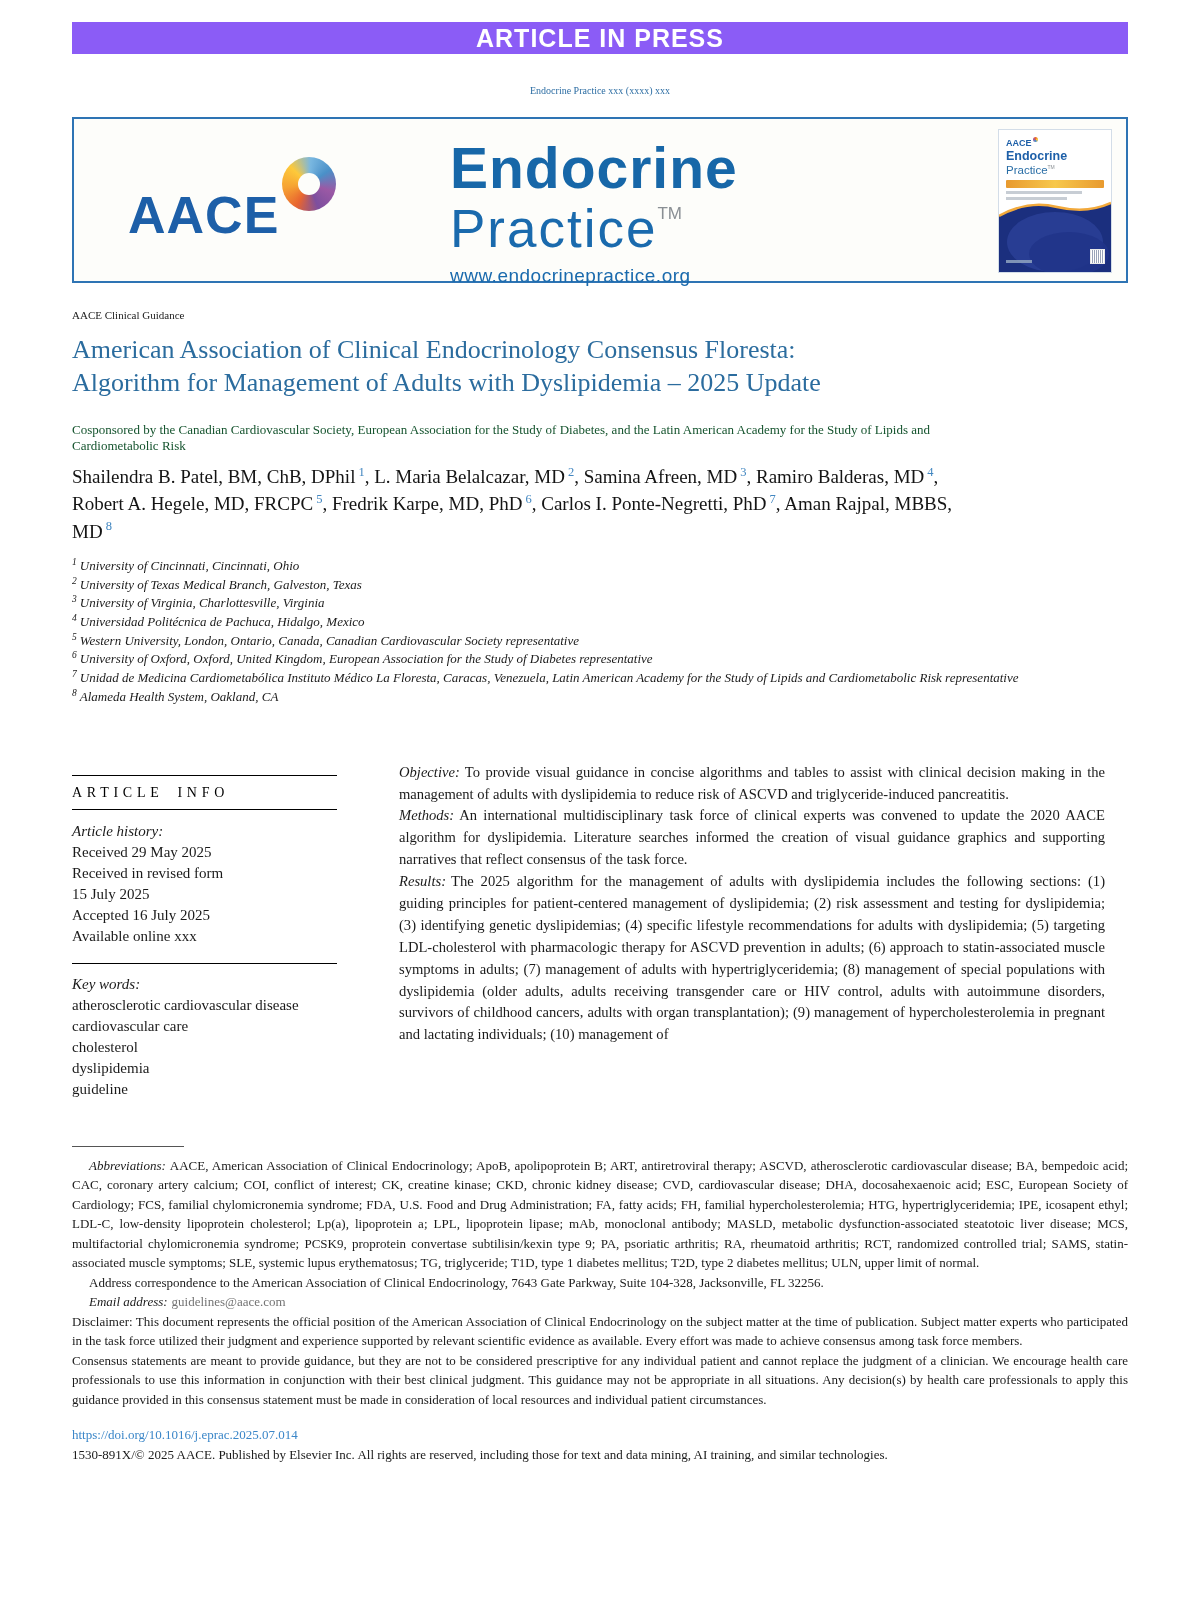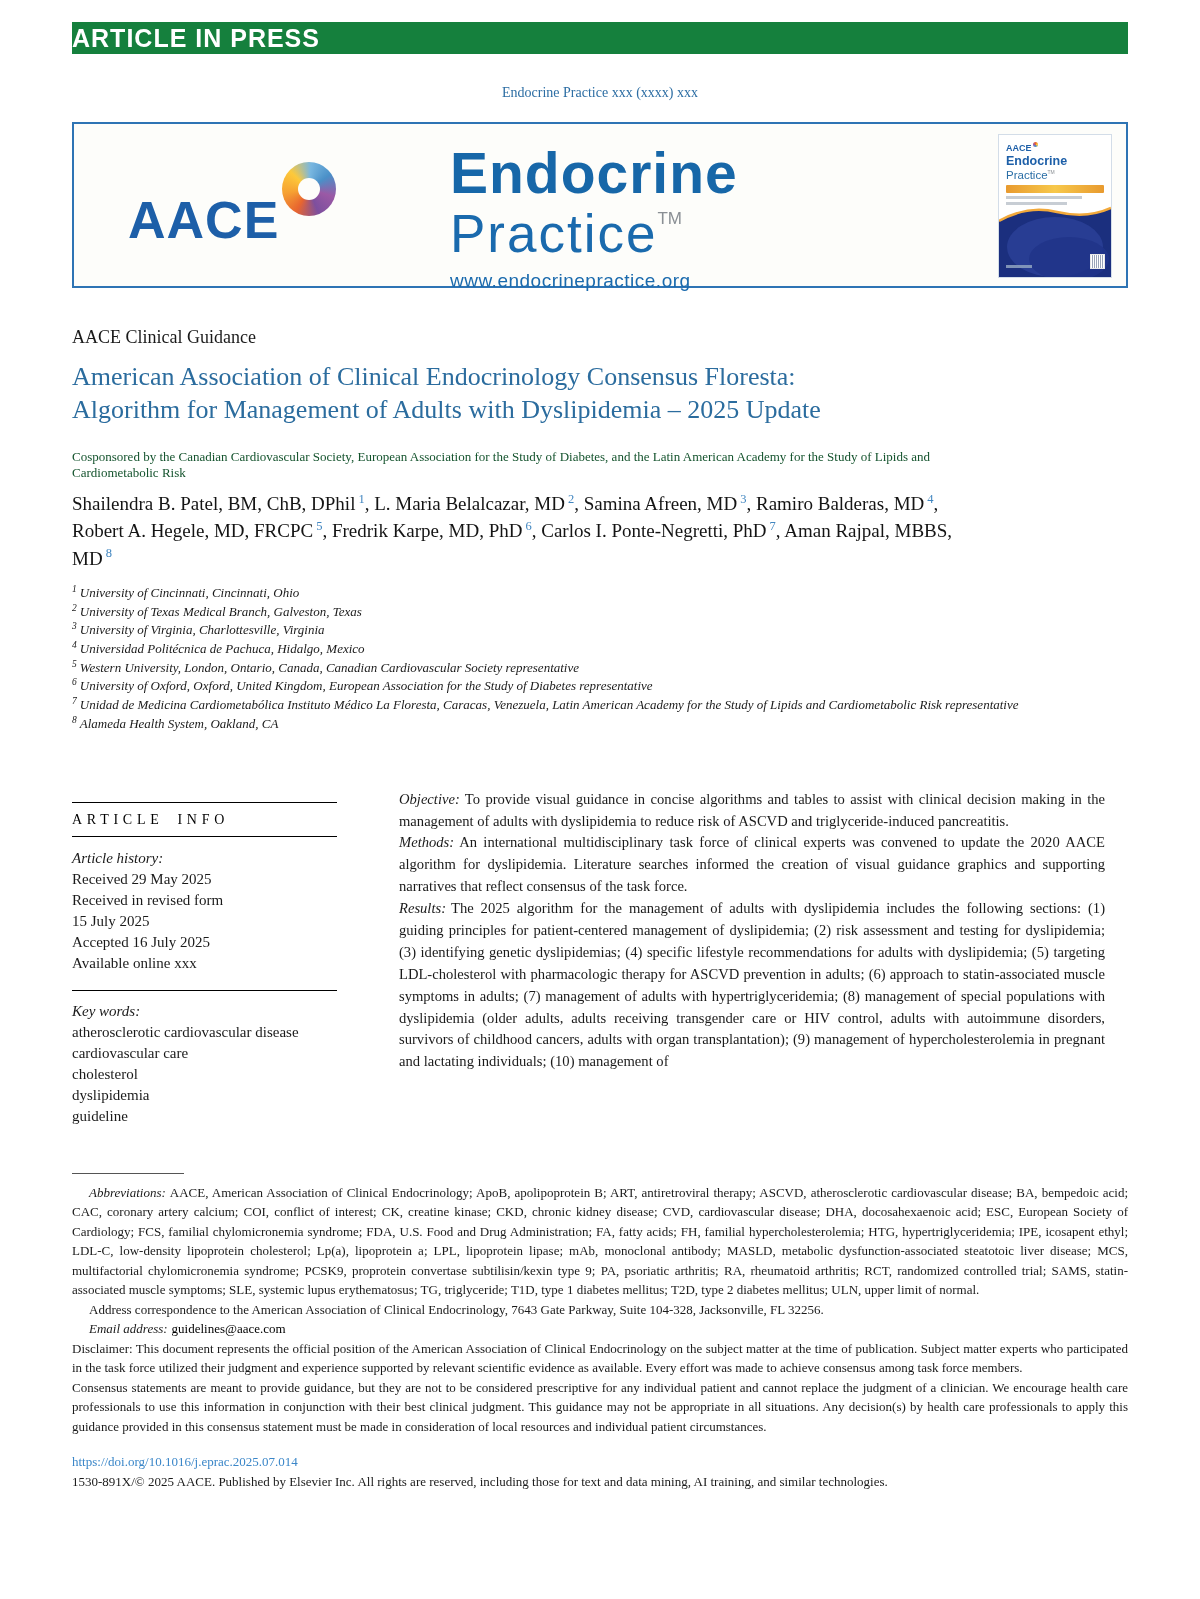--- a/index.html
+++ b/index.html
@@ -1,26 +1,26 @@
 <!DOCTYPE html>
 <html lang="en"><head>
 <meta charset="utf-8">
 <style>
   html,body { margin:0; padding:0; background:#ffffff; }
   .page { width:1200px; height:1599px; position:relative; overflow:hidden; background:#ffffff;
           font-family:"Liberation Serif", serif; color:#1a1a1a; }
   .inner { margin:0 72px; padding-top:22px; }
 
   
-  .banner { height:32px; background:#15803d; display:flex; align-items:center; justify-content:flex-start; }
+  .banner { height:32px; background:#8b5cf6; display:flex; align-items:center; justify-content:center; }
   .banner-text { font-family:"Liberation Sans", sans-serif; font-weight:bold; font-size:25px;
                  color:#ffffff; letter-spacing:1px; }
 
   
-  .jref { margin-top:31px; text-align:center; font-size:14px; color:#2c6da3; }
+  .jref { margin-top:31px; text-align:center; font-size:10px; color:#2c6da3; }
   .jref a { color:#2c6da3; text-decoration:none; cursor:pointer; }
 
   
   .masthead { margin-top:21px; height:162px; border:2px solid #2e74b4; position:relative; background:#fdfdfa; }
   .aace-logo { position:absolute; left:54px; top:38px; width:230px; height:100px; }
   .aace-text { margin-top:32px; font-family:"Liberation Sans", sans-serif; font-weight:bold;
                font-size:52px; line-height:1; color:#1d5fa8; letter-spacing:1px; }
   .swirl { position:absolute; left:154px; top:0; width:54px; height:54px; }
   .swirl-ring { width:54px; height:54px; border-radius:50%;
       background:conic-gradient(from 210deg, #e8652f, #f6a233, #fdc93a, #79b7e0, #4a90c8, #9b59a5, #7d4f9e, #e8652f); }
@@ -44,21 +44,21 @@
   .cv-j2 .tm { font-size:5px; color:#8a8f94; vertical-align:5px; }
   .cv-banner { height:8px; background:linear-gradient(90deg,#e89a2f,#f7c84b,#e89a2f); margin-top:4px; border-radius:1px; }
   .cv-bar { height:3px; background:#c7cdd4; margin-top:3px; }
   .cv-bar.b1 { width:78%; } .cv-bar.b2 { width:62%; }
   .cv-sea { position:absolute; left:0; bottom:0; width:112px; height:78px; z-index:1; }
   .cv-barcode { position:absolute; right:6px; bottom:8px; width:13px; height:13px; z-index:3;
                 background:repeating-linear-gradient(90deg,#ffffff 0 1px,#9aa4b8 1px 2px); border:1px solid #e8e8e8; }
   .cv-foot { position:absolute; left:7px; bottom:9px; width:26px; height:3px; background:#8fa3c0; opacity:.85; z-index:3; }
 
   
-  .section-label { margin-top:39px; font-size:18px; color:#1a1a1a; }
+  .section-label { margin-top:26px; font-size:11px; color:#1a1a1a; }
   .title { margin:12px 0 0 0; font-weight:400; font-size:26px; line-height:1.28; color:#2b6c9e; }
   .title span { display:block; }
 
   .cosponsor { margin-top:22px; max-width:902px; font-size:13px; line-height:1.3; color:#14532d; }
 
   .authors { margin-top:8px; max-width:908px; font-size:19px; line-height:1.43; color:#141414; }
   .author sup { color:#4186c0; font-size:12.5px; margin-left:3px; }
 
   .affils { margin-top:11px; font-style:italic; font-size:13px; line-height:1.34; color:#1a1a1a; }
   .affil sup { font-size:9.5px; margin-right:3px; }
@@ -75,21 +75,21 @@
 
   .col-abs { width:706px; flex:0 0 706px; padding-top:30px; font-size:14.6px; line-height:1.5; text-align:justify; }
   .col-abs p { margin:0; }
   .abs-label { font-style:italic; margin-right:5px; }
 
   
   .footers { margin-top:46px; font-size:13px; line-height:1.5; text-align:justify; color:#1a1a1a; }
   .fn-sep { width:112px; border-top:1px solid #555; margin-bottom:9px; }
   .indent { text-indent:17px; }
   .fn-label { font-style:italic; margin-right:4px; }
-  .fn-email a { color:#000000; text-decoration:none; cursor:pointer; }
+  .fn-email a { color:#737373; text-decoration:none; cursor:pointer; }
   .fn-doi { margin-top:16px; }
   .fn-doi a { color:#3a86c8; text-decoration:none; cursor:pointer; }
 </style>
 </head>
 <body>
 
 <div class="page">
   <div class="inner">
 
     <div class="banner">

